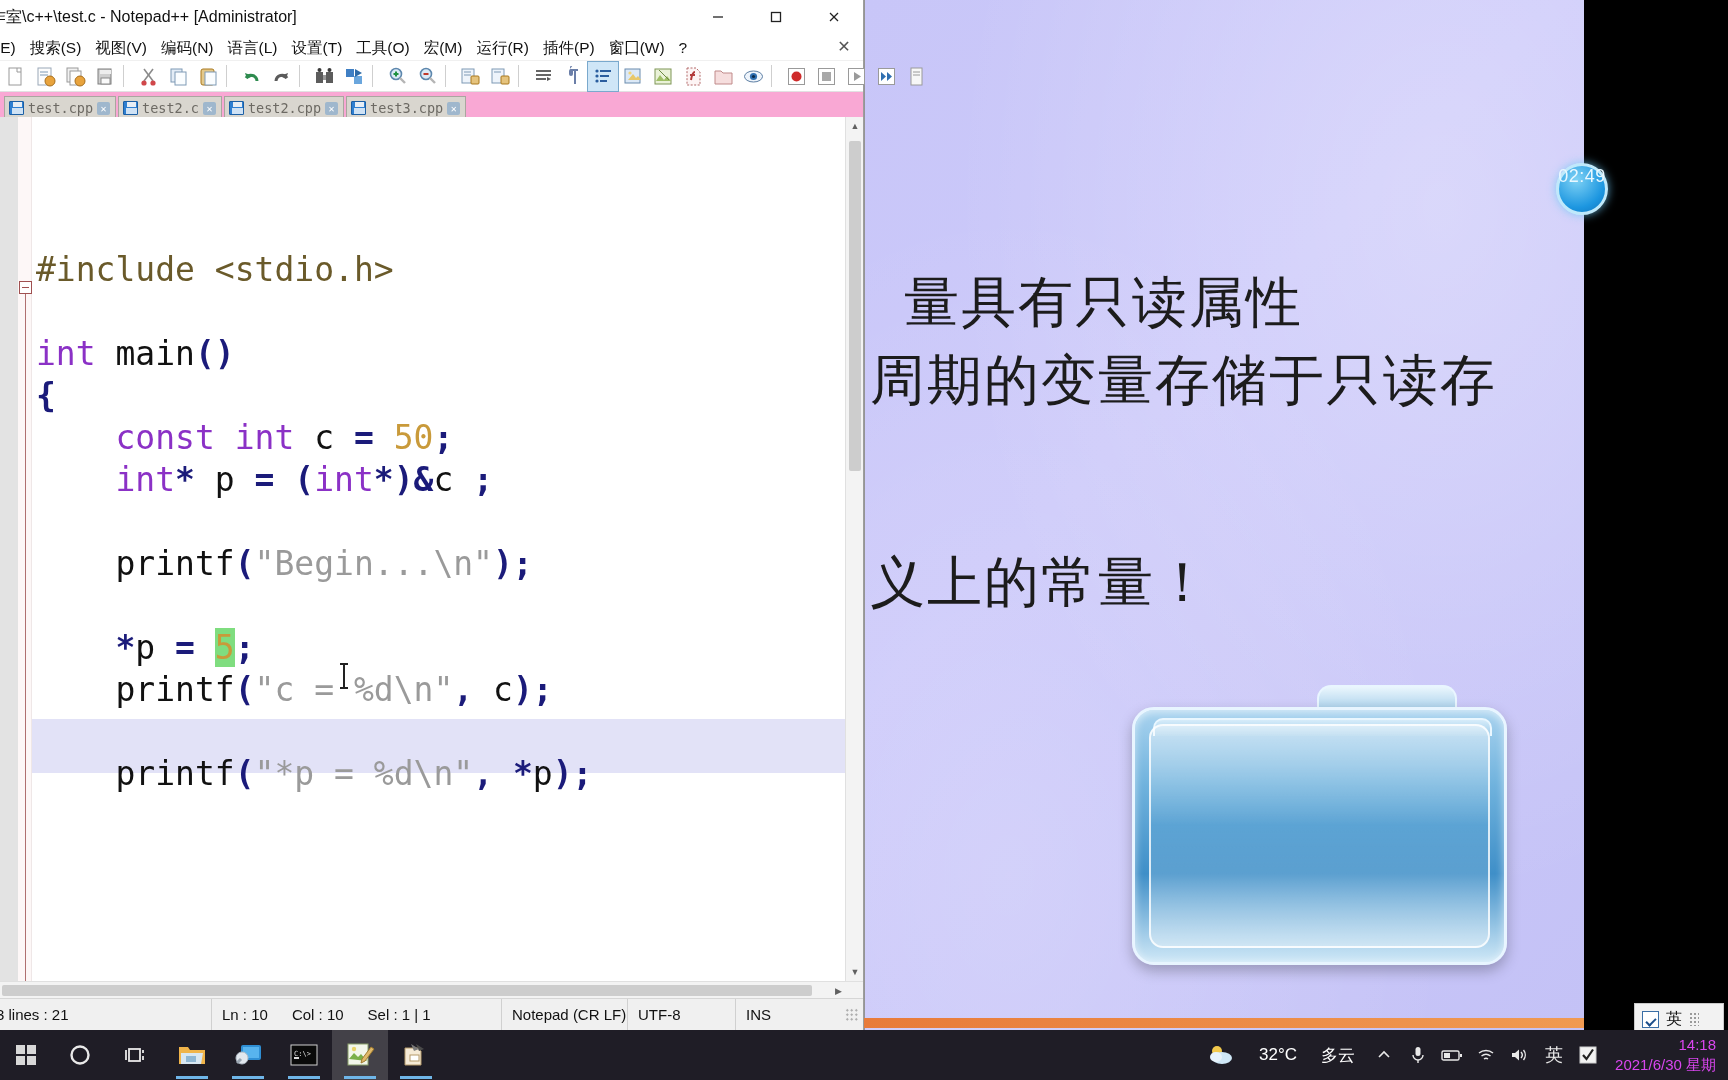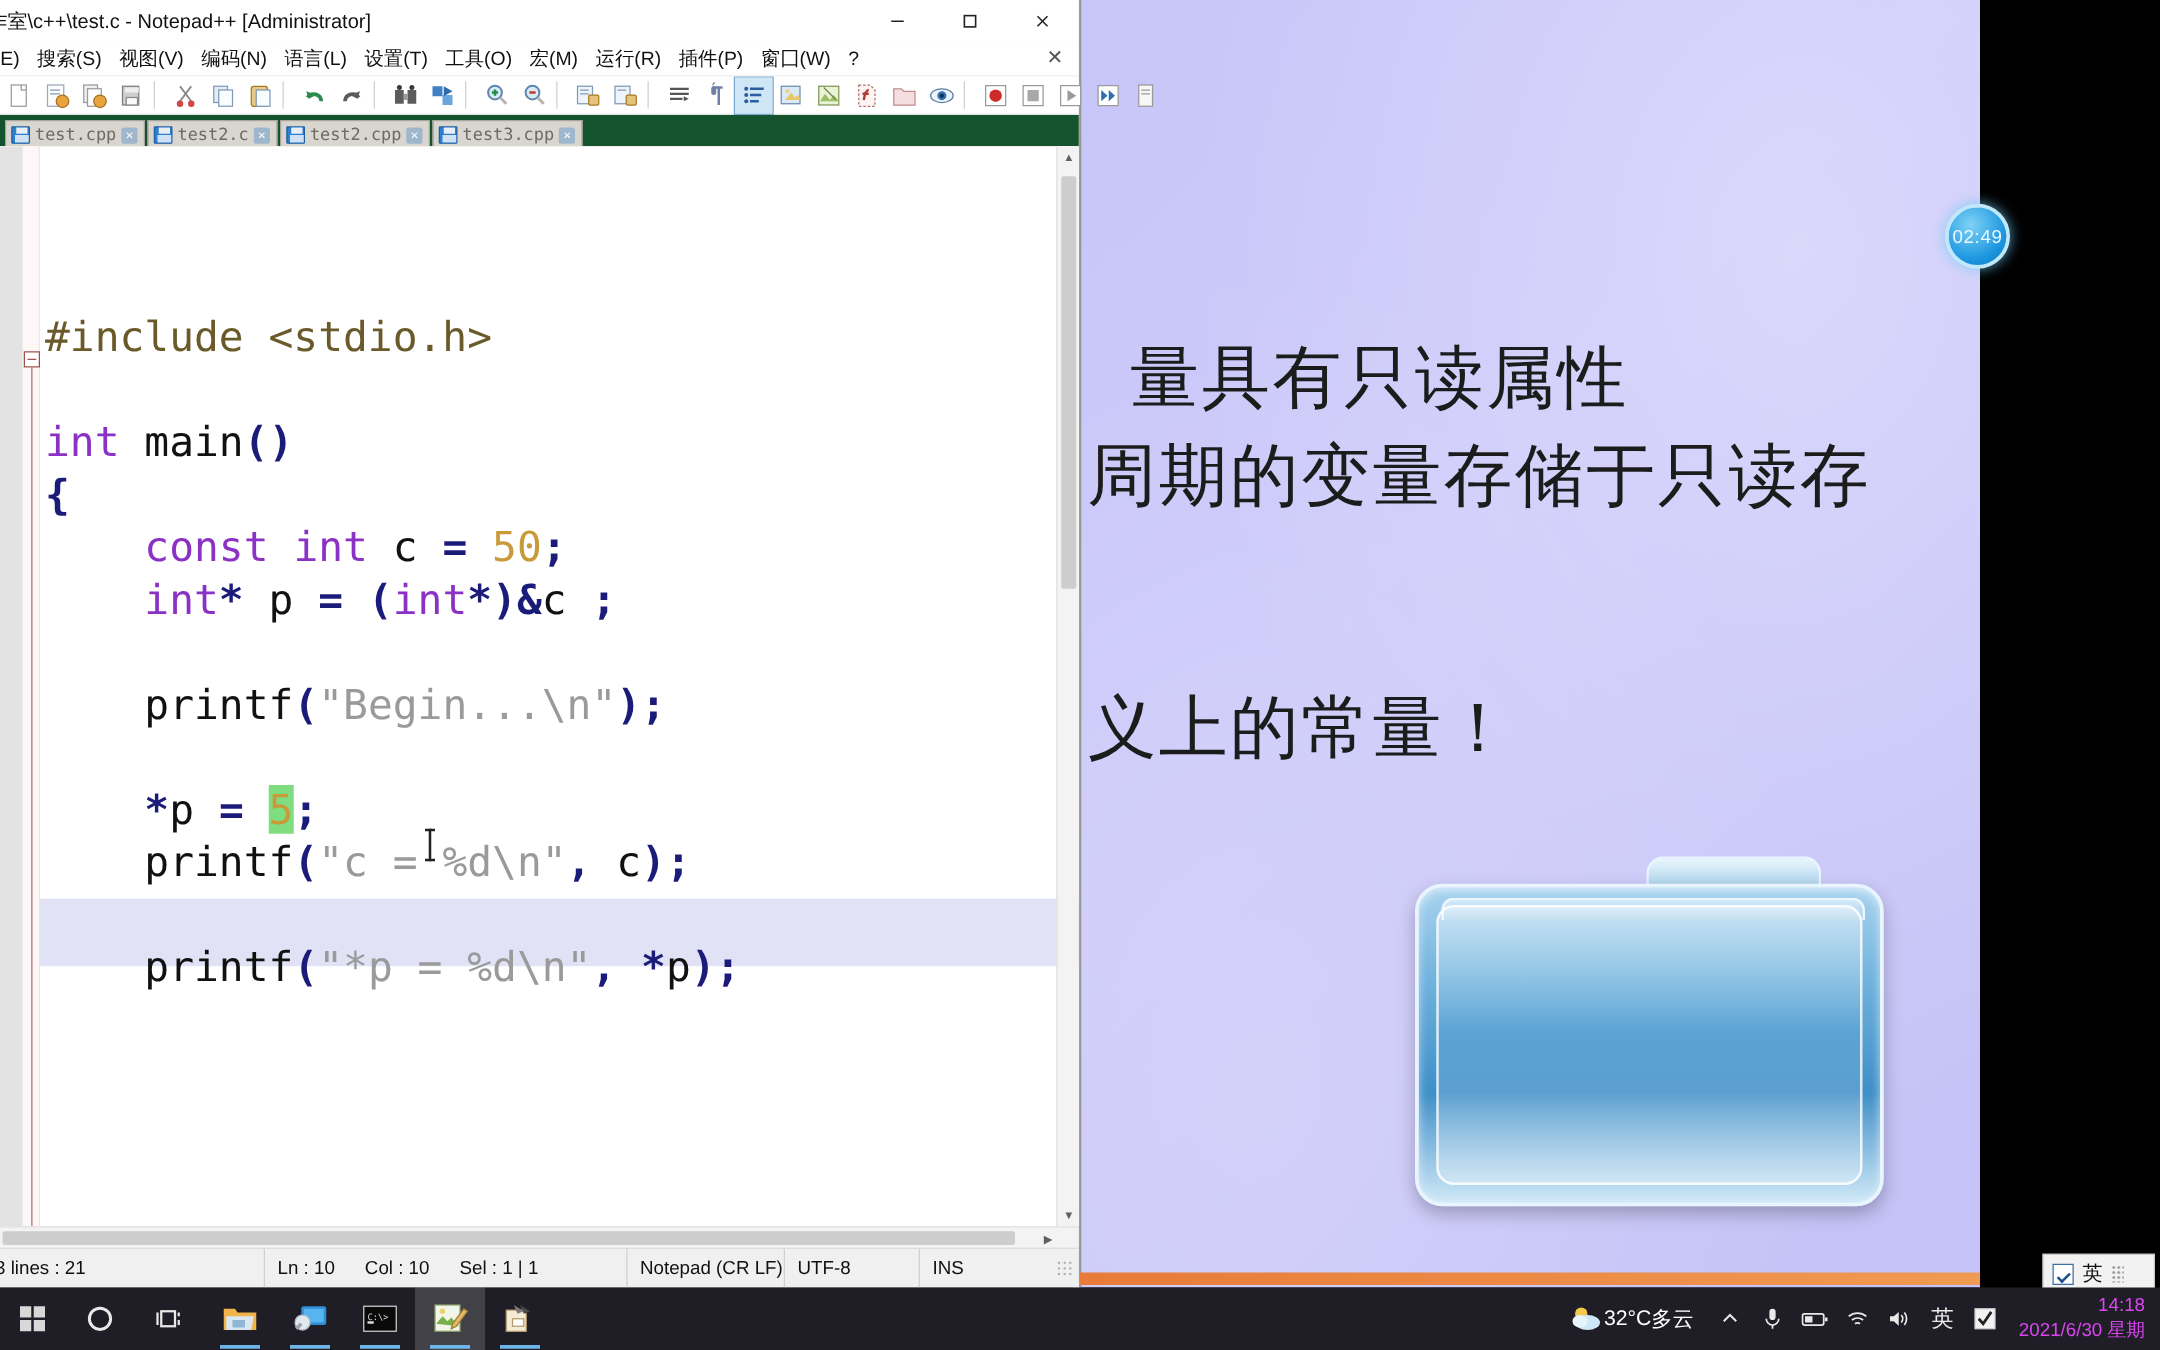--- a/index.html
+++ b/index.html
@@ -68,22 +68,22 @@
     border-radius:10px 10px 0 0; border:2px solid #eaf7ff; border-bottom:none;
   }
 
   
   #rec-badge {
     position:absolute; left:1556px; top:163px; width:52px; height:52px;
     border-radius:50%;
     background:radial-gradient(circle at 38% 30%, #7fd2f5, #1c96e0 65%, #0f72bb);
     border:3px solid #bfe9fb;
     box-shadow:0 0 10px rgba(110,200,245,.8);
-    display:flex; align-items:center; justify-content:center;
-    color:#e9f8ff; font-size:15px; letter-spacing:.5px;
+    display:flex; justify-content:center;
+    color:#e9f8ff; font-size:18px; letter-spacing:.5px;
   }
 
   
   #orange-strip {
     position:absolute; left:864px; top:1018px; width:720px; height:10px;
     background:linear-gradient(90deg,#e87b3a,#f09a52);
   }
 
   
   #ime-float {
@@ -135,21 +135,21 @@
   #npp-toolbar {
     height:31px; background:#fff; display:flex; align-items:center; flex:none;
     padding-left:0px; gap:0px; border-bottom:1px solid #e2e2e2;
   }
   .tb { width:30px; height:29px; display:flex; align-items:center; justify-content:center; flex:none; }
   .tbsep { width:7px; height:22px; border-left:1px solid #cfcfcf; margin:0 3px; flex:none; }
   .tb.active { background:#cfe6f7; outline:1px solid #7aa9cd; }
 
   
   #npp-tabs {
-    height:25px; background:#14532d; display:flex; align-items:flex-end;
+    height:25px; background:#f9a8d4; display:flex; align-items:flex-end;
     flex:none; padding-left:4px; overflow:hidden;
   }
   .tabi {
     height:23px; background:#d9d6cf; border:1px solid #a9a69f; border-bottom:none;
     display:flex; align-items:center; gap:4px; padding:0 5px 0 4px; margin-right:2px;
     font-size:13.5px; color:#6d6a64; white-space:nowrap; position:relative; top:2px;
     font-family:"DejaVu Sans Mono","Liberation Mono",monospace;
   }
   .tabi .disk {
     width:15px; height:14px; background:#2f7fd1; border:1px solid #1c5fa4; border-radius:1px;
@@ -235,21 +235,21 @@
     background:#1f1d26; display:flex; align-items:center;
   }
   #tb-start { width:52px; height:50px; display:flex; align-items:center; justify-content:center; }
   .tb-ico { width:56px; height:50px; display:flex; align-items:center; justify-content:center; position:relative; }
   .tb-ico.running::after {
     content:""; position:absolute; bottom:1px; left:12px; width:32px; height:3px; background:#6fb6e8;
   }
   .tb-ico.active { background:rgba(255,255,255,.16); }
   #tb-tray { margin-left:auto; display:flex; align-items:center; gap:0px; height:50px; padding-right:4px; }
   .tray-ico { width:34px; height:50px; display:flex; align-items:center; justify-content:center; color:#e9e9e9; }
-  #tb-weather { display:flex; align-items:center; gap:0; color:#fff; font-size:17px; padding:0 12px; }
+  #tb-weather { display:flex; align-items:center; gap:24px; color:#fff; font-size:17px; padding:0 12px; }
   #tb-clock { color:#d946ef; font-size:15px; line-height:1.35; text-align:right; padding:0 8px 0 10px; white-space:nowrap; }
 </style>
 </head>
 <body>
 
 <div id="desktop">
 
   <div id="ppt-pane">
     <div id="ppt-text-wrap"></div>
   </div>

